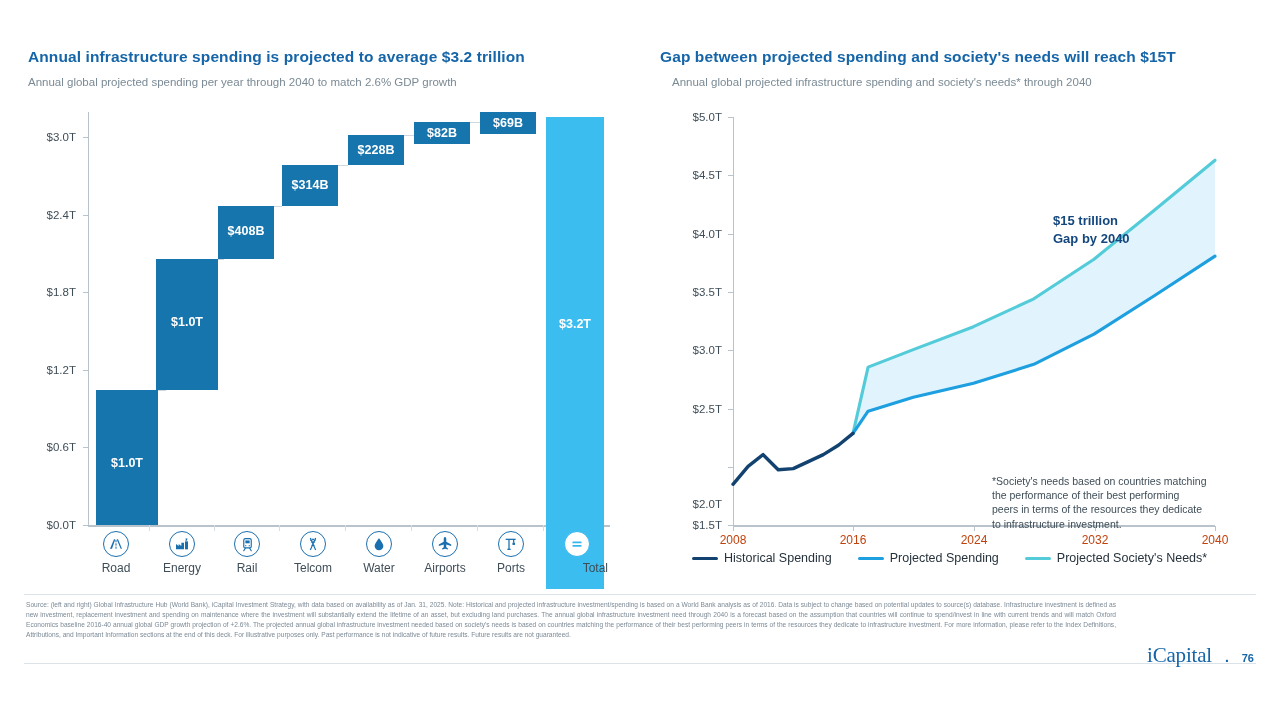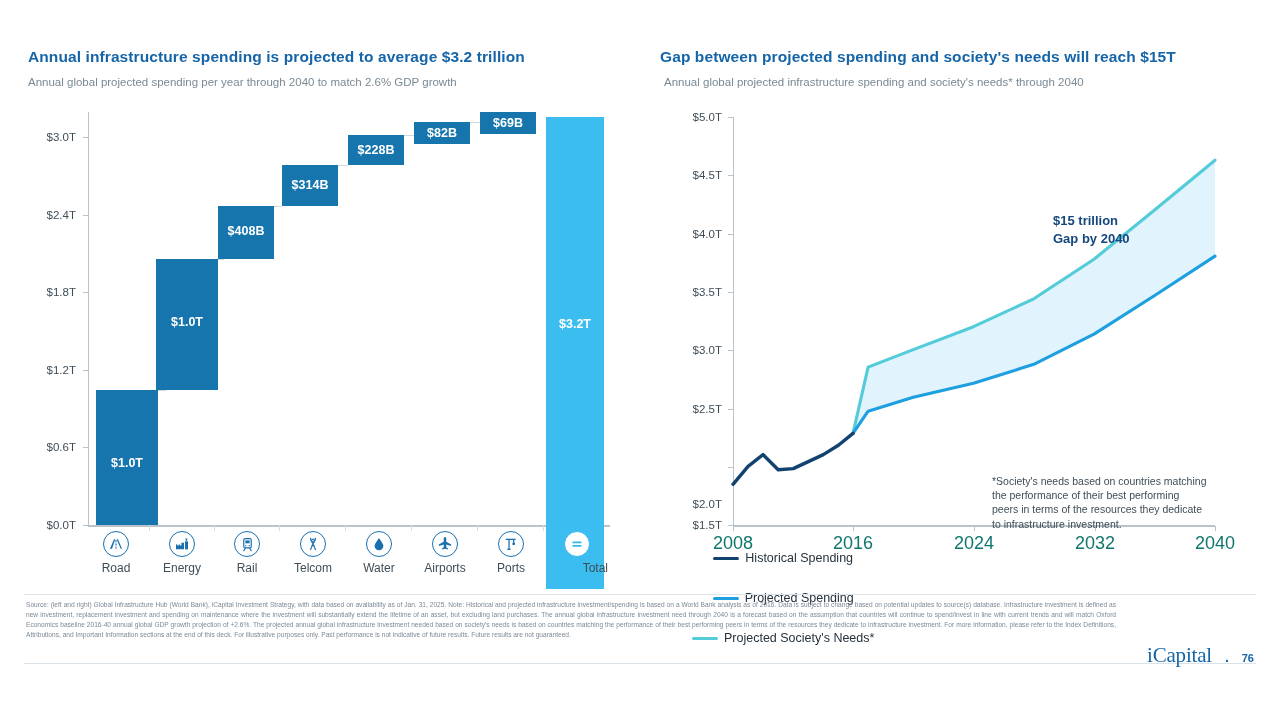--- a/index.html
+++ b/index.html
@@ -20,31 +20,31 @@
     position: absolute; left: 28px; top: 48px;
     font-size: 15.5px; font-weight: 700; color: #1565a8;
     letter-spacing: .1px; white-space: nowrap;
   }
   .panel-right .chart-title { left: 20px; }
   .chart-sub {
     position: absolute; left: 28px; top: 76px;
     font-size: 11.5px; font-weight: 400; color: #7a8a95;
     white-space: nowrap;
   }
-  .panel-right .chart-sub { left: 24px; }
+  .panel-right .chart-sub { left: 32px; }
 
   
   .axis-line { position: absolute; background: #b9c3cb; }
   .tick-mark { position: absolute; background: #b9c3cb; width: 5px; height: 1px; }
   .ytick-label {
     position: absolute; font-size: 11.5px; color: #3f4d57;
     text-align: right; white-space: nowrap; transform: translateY(-50%);
   }
   .xtick-label {
-    position: absolute; font-size: 18px; color: #0f766e;
+    position: absolute; font-size: 12px; color: #c2410c;
     text-align: center; white-space: nowrap; transform: translateX(-50%);
   }
 
   
   .wf-bar { position: absolute; }
   .wf-bar .wf-val {
     position: absolute; left: 0; right: 0;
     text-align: center; color: #ffffff;
     font-size: 12.5px; font-weight: 700; white-space: nowrap;
   }
@@ -344,21 +344,21 @@
       </svg>
 
       <div class="gap-anno" style="left:413px; top:212px;">
         <div>$15 trillion</div>
         <div>Gap by 2040</div>
       </div>
 
       <div class="needs-note" style="left:352px; top:452px;margin-top:22px;">*Society's needs based on countries matching the performance of their best performing peers in terms of the resources they dedicate to infrastructure investment.</div>
     </div>
 
-    <div class="legend" style="left:52px; top:551px;flex-direction:column;">
+    <div class="legend" style="left:52px; top:551px;">
       <div class="legend-item">
         <span class="legend-swatch" style="background:#12426f;"></span>
         <span>Historical Spending</span>
       </div>
       <div class="legend-item">
         <span class="legend-swatch" style="background:#1d9fe0;"></span>
         <span>Projected Spending</span>
       </div>
       <div class="legend-item">
         <span class="legend-swatch" style="background:#53cbd9;"></span>

